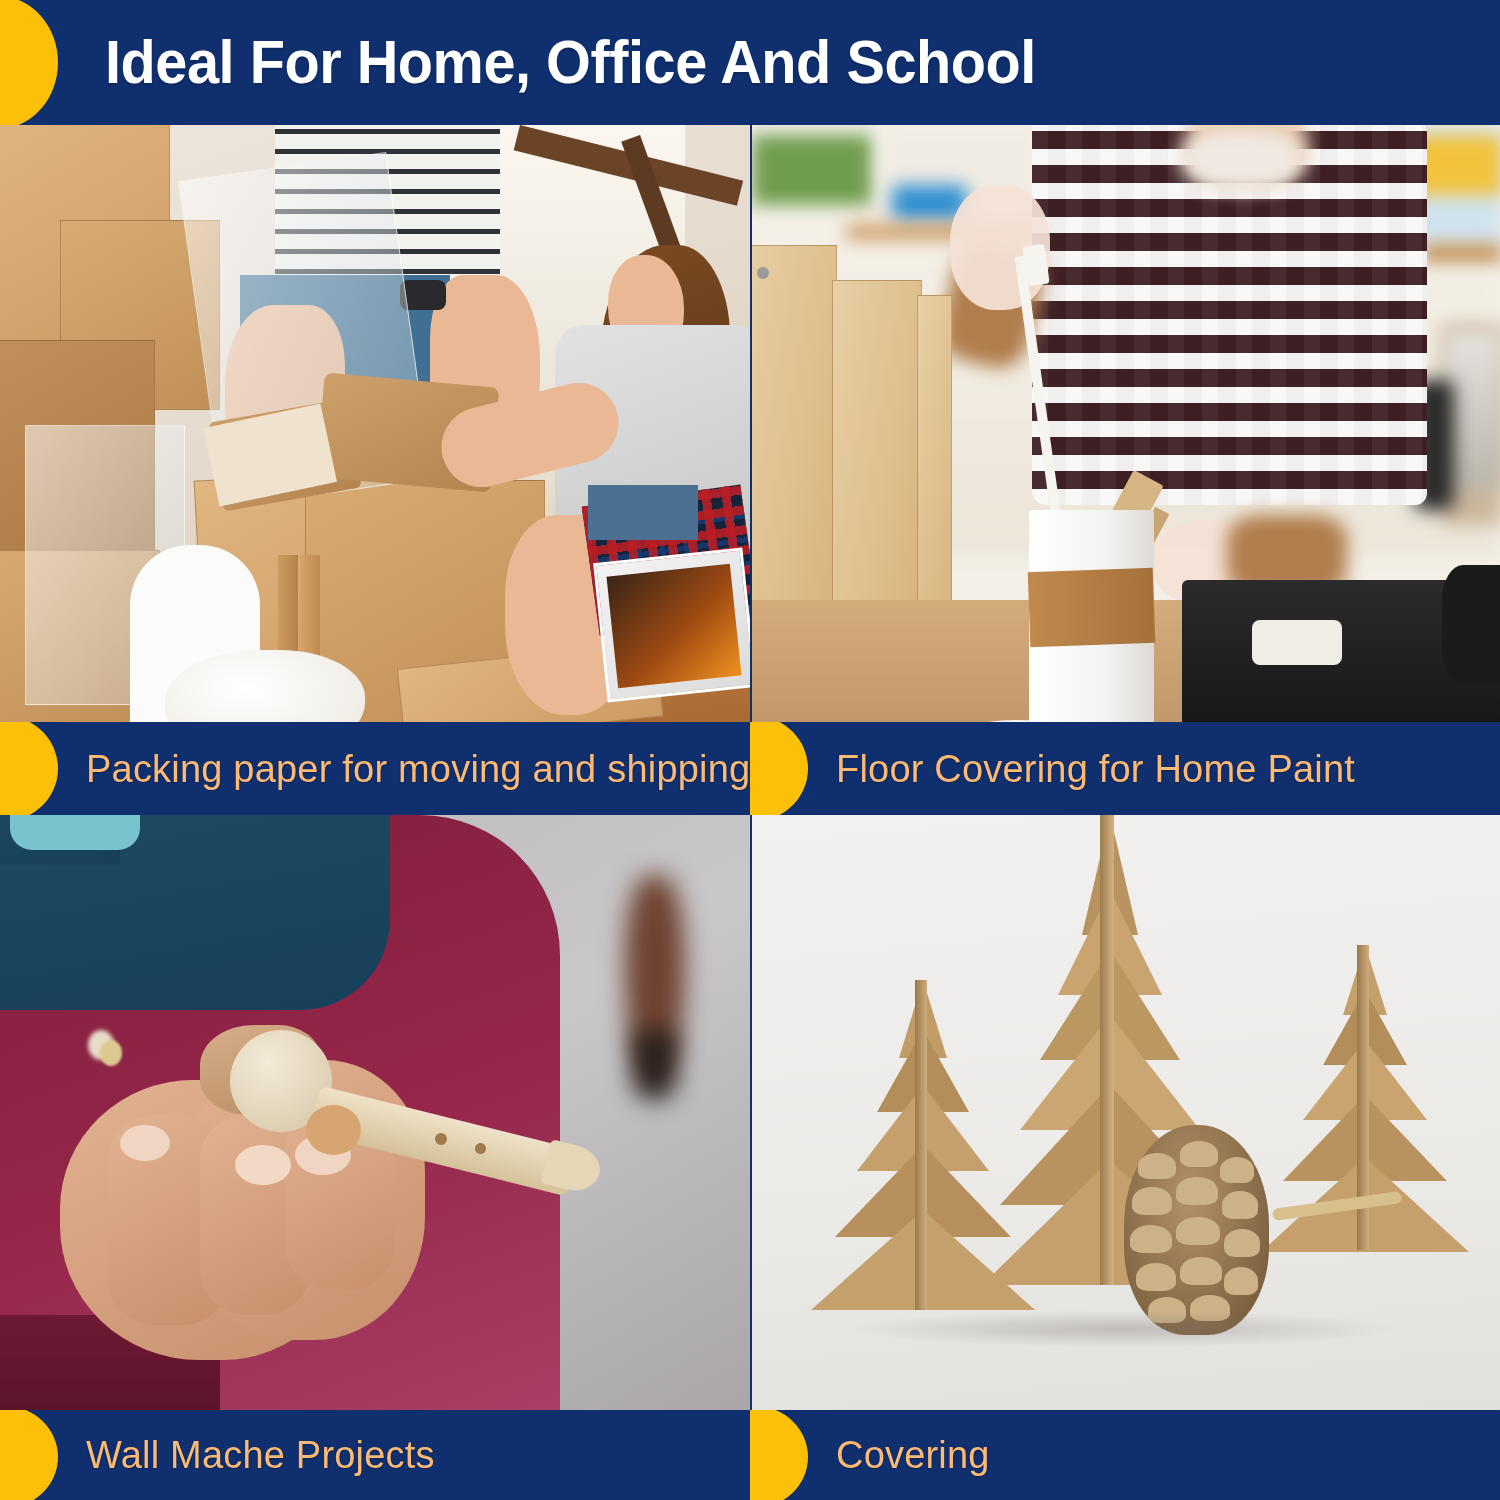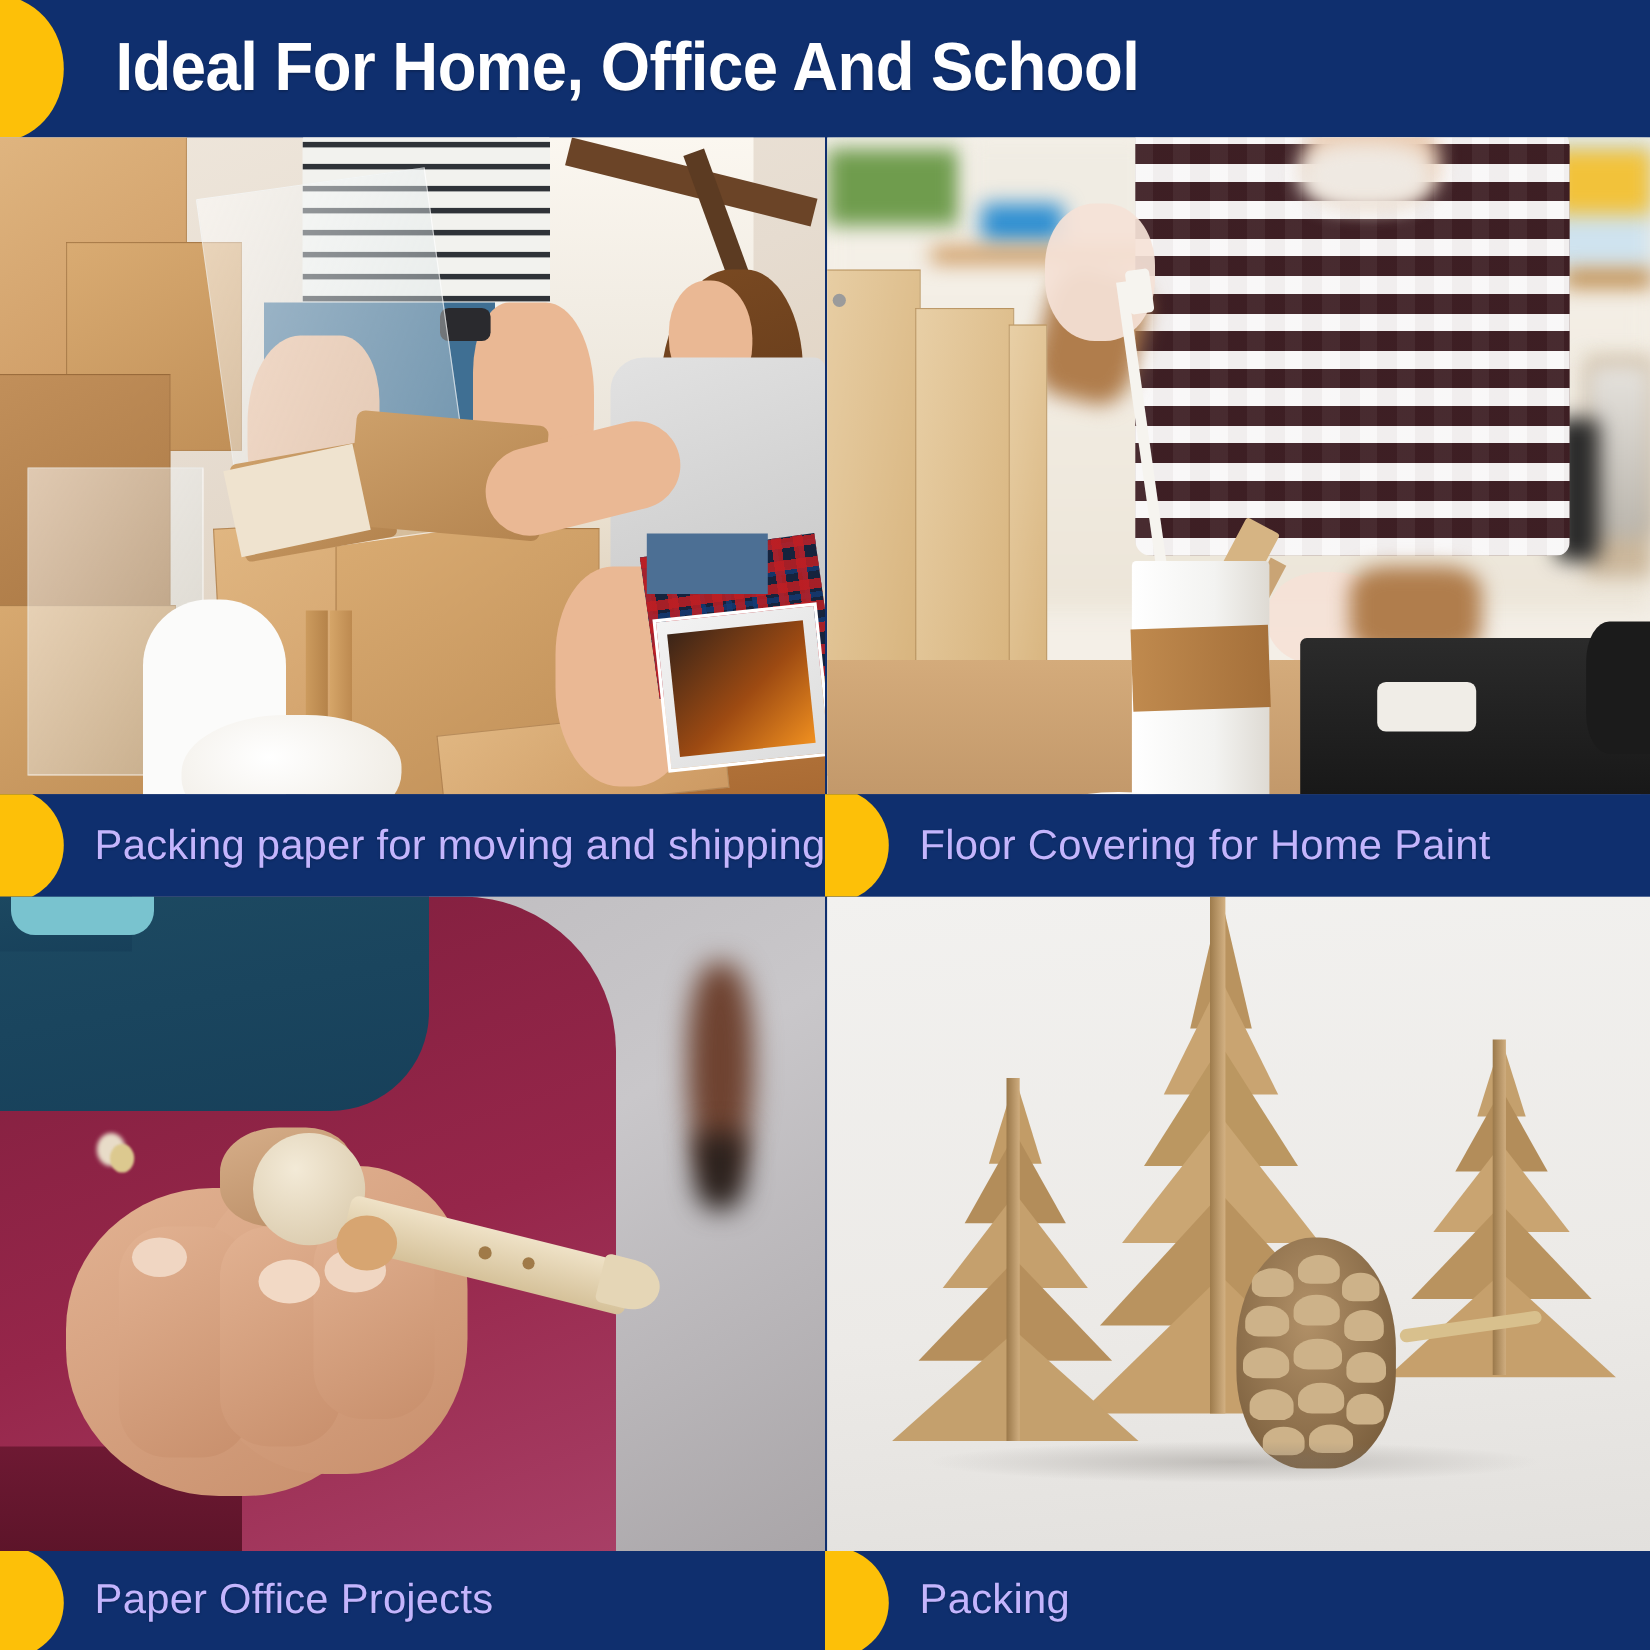--- a/index.html
+++ b/index.html
@@ -51,21 +51,21 @@
   .cap-br { left:750px;top:1410px;width:750px; height:90px; }
   .capbar .blob {
     position:absolute; left:-48px; top:-6px;
     width:106px; height:105px;
     background:#fdc008; border-radius:50%;
   }
   .cap-bl .blob, .cap-br .blob { height:102px; top:-4px; }
   .cap-text {
     position:absolute; left:86px; top:50%;
     transform:translateY(-50%);
-    font-size:38px; color:#c4b5fd; font-weight:400;
+    font-size:38px; color:#fdba74; font-weight:400;
     white-space:nowrap; letter-spacing:0.2px;
     text-shadow:0 1px 2px rgba(0,0,0,0.25);
   }
 
   
   .tl-bg { position:absolute; inset:0;
     background:linear-gradient(160deg,#efe7dc 0%,#e6dcd0 40%,#d8c6ae 100%); }
   .tl-window { left:470px; top:0; width:215px; height:300px;
     background:linear-gradient(180deg,#fbf7f0,#e9e3d8); }
   .tl-floor { left:400px; top:430px; width:350px; height:170px;
@@ -337,19 +337,19 @@
   <div class="cap-text">Packing paper for moving and shipping</div>
 </div>
 
 <div class="capbar cap-tr">
   <div class="blob"></div>
   <div class="cap-text">Floor Covering for Home Paint</div>
 </div>
 
 <div class="capbar cap-bl">
   <div class="blob"></div>
-  <div class="cap-text">Paper Office Projects</div>
+  <div class="cap-text">Wall Mache Projects</div>
 </div>
 
 <div class="capbar cap-br">
   <div class="blob"></div>
-  <div class="cap-text">Packing</div>
+  <div class="cap-text">Covering</div>
 </div>
 
 </body></html>

